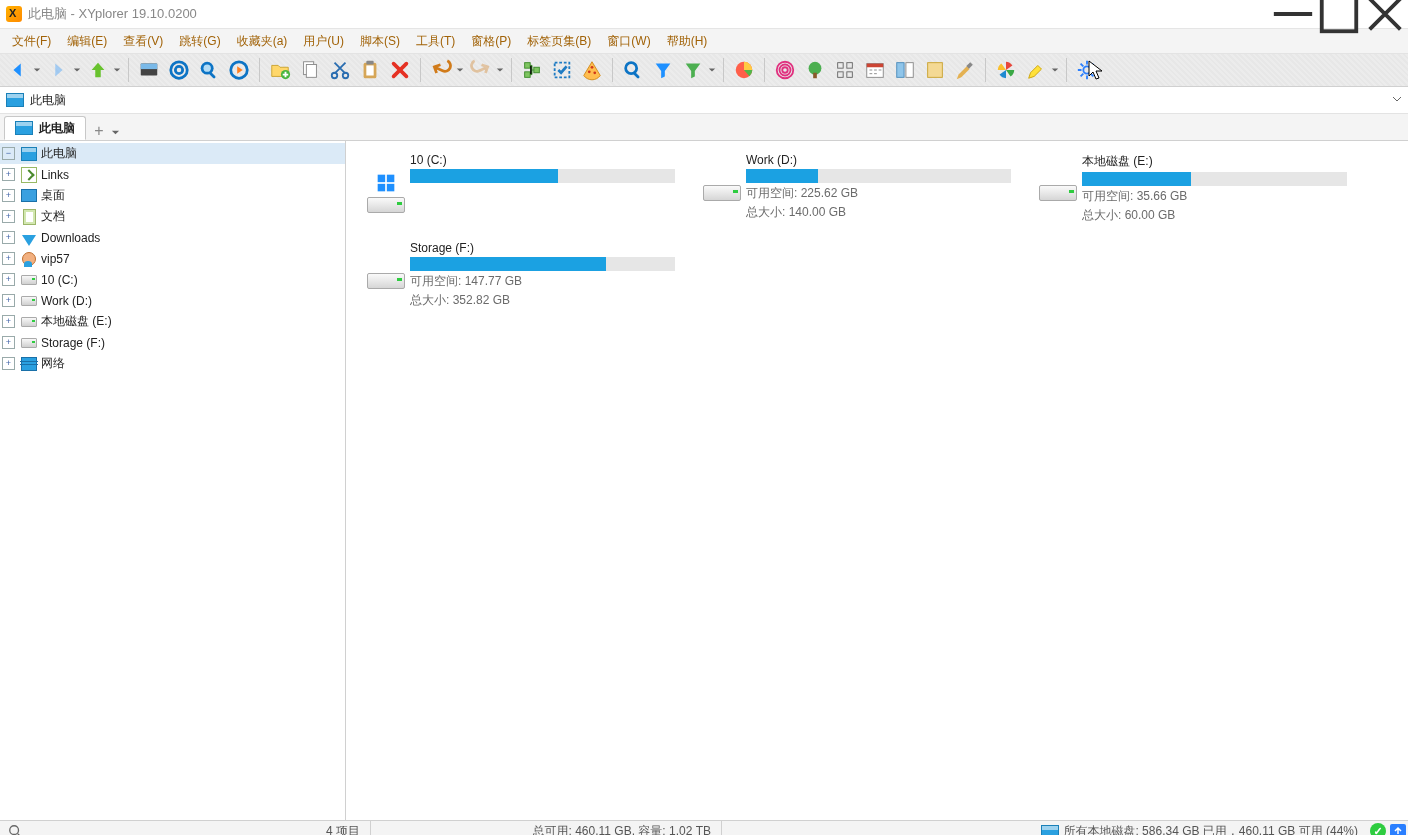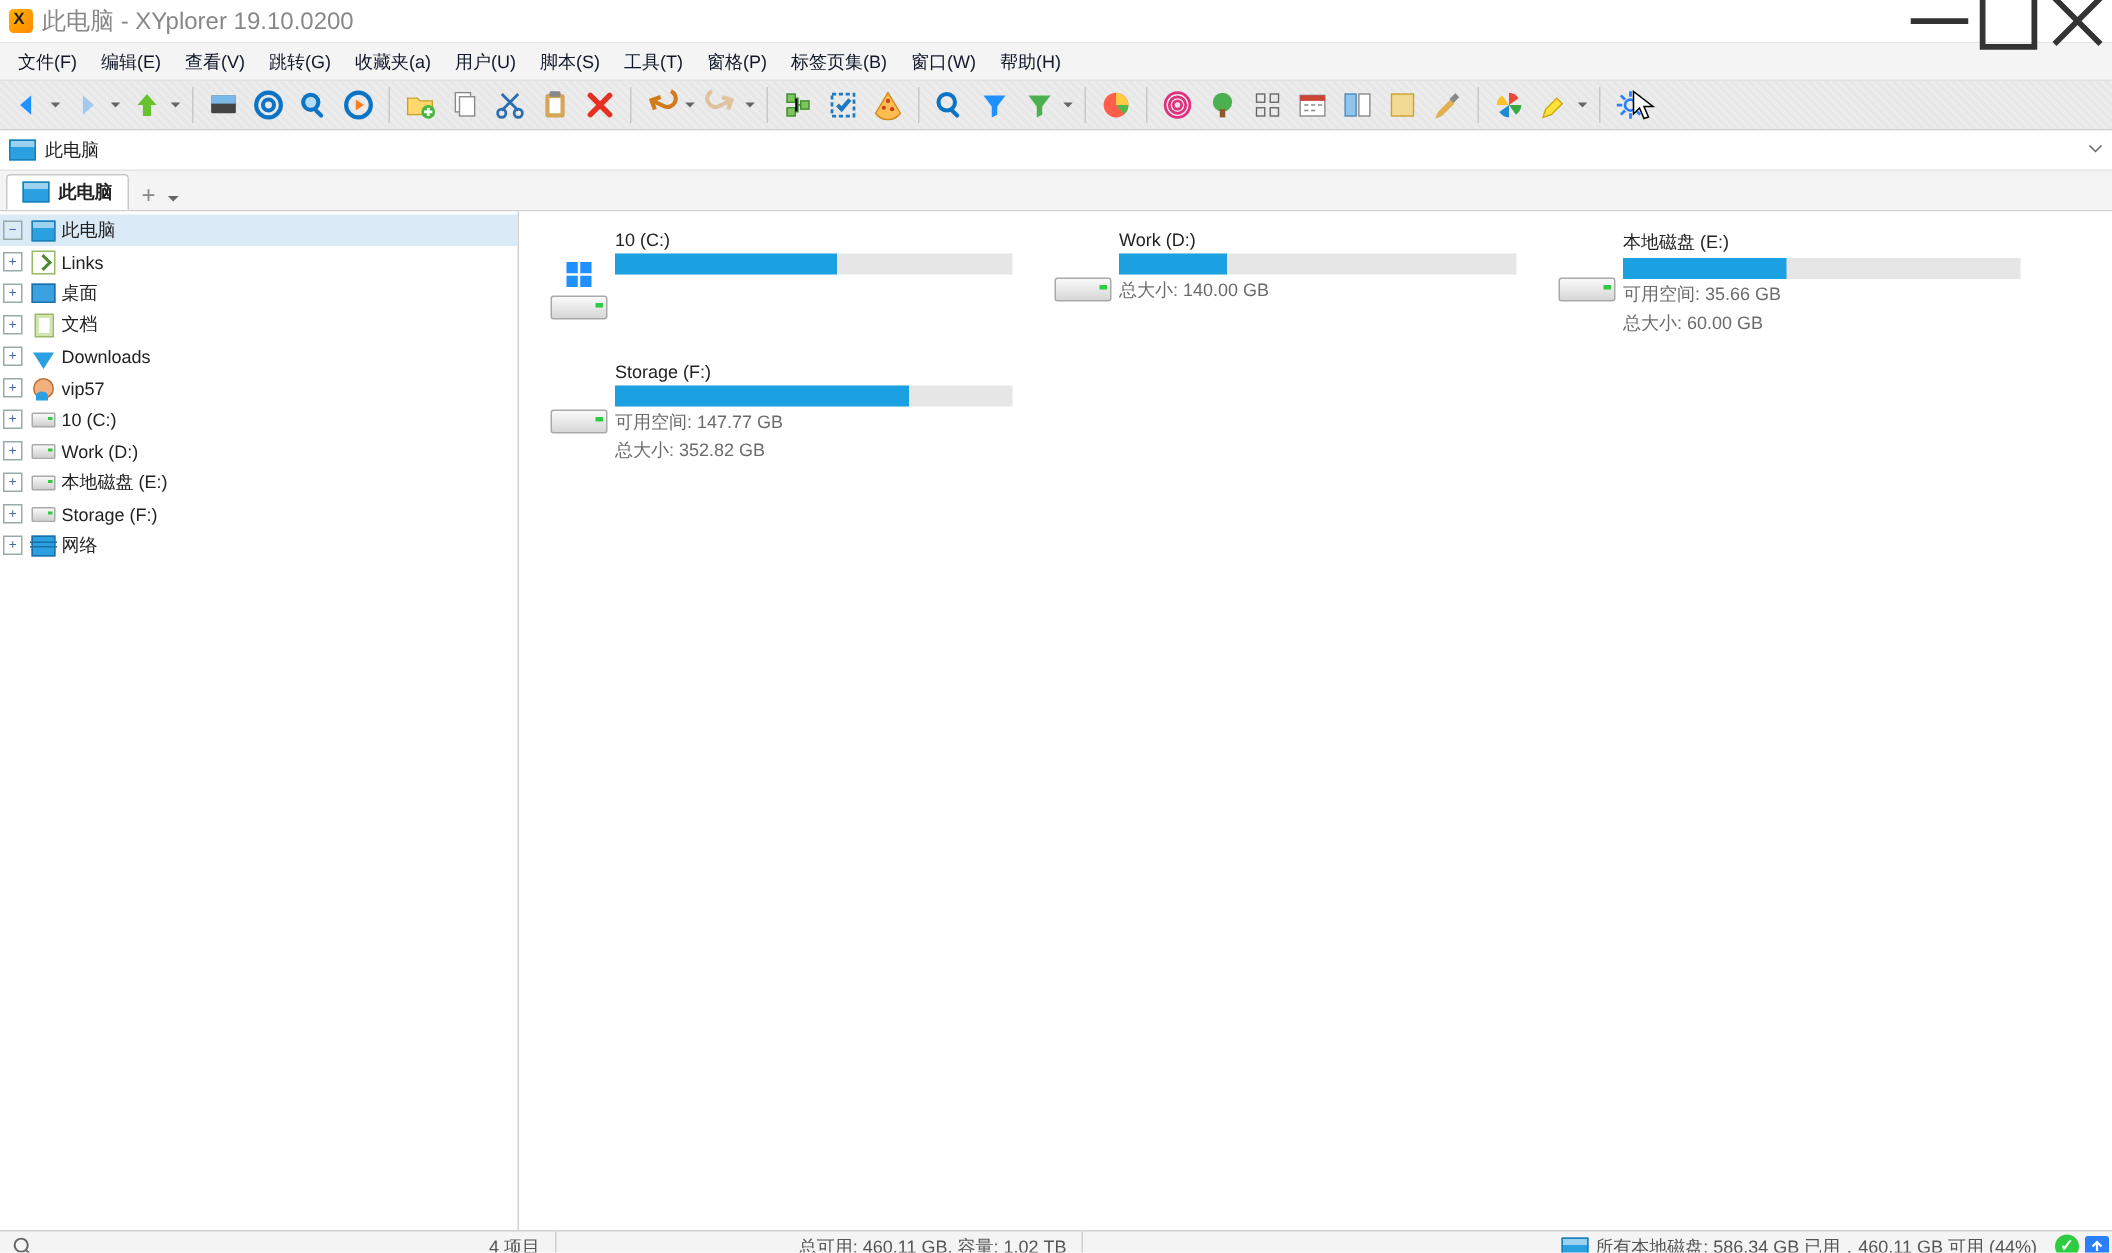--- a/index.html
+++ b/index.html
@@ -5,28 +5,28 @@
   html,body{margin:0;padding:0;width:1408px;height:835px;overflow:hidden;
     font-family:"Microsoft YaHei","Segoe UI",Tahoma,sans-serif;font-size:12px;
     color:#222;background:#fff;user-select:none}
   
   .titlebar{height:28px;background:#fff;border-bottom:1px solid #e5e5e5;
     display:flex;align-items:center}
   .titlebar .app-ico{width:16px;height:16px;margin:0 6px;border-radius:3px;
     background:linear-gradient(135deg,#ffb100 0%,#ff8a00 100%);position:relative}
   .titlebar .app-ico::after{content:"X";position:absolute;top:-1px;left:3px;
     font:bold 11px/16px Arial;color:#222}
-  .titlebar .t-title{color:#888;font-size:16px}
+  .titlebar .t-title{color:#888;font-size:13px}
   .winbtns{margin-left:auto;display:flex}
   .winbtn{width:46px;height:28px;display:flex;align-items:center;justify-content:center;
     color:#666}
   
   .menubar{height:24px;background:#f4f4f4;display:flex;align-items:center;
     padding:0 4px;border-bottom:1px solid #e3e3e3}
-  .menuitem{padding:3px 8px;color:#0f172a}
+  .menuitem{padding:3px 8px;color:#a16207}
   
   .toolbar{height:32px;background:#ececec;
     background-image:repeating-linear-gradient(45deg,#ececec 0,#ececec 2px,#e7e7e7 2px,#e7e7e7 4px);
     border-bottom:1px solid #d0d0d0;display:flex;align-items:center;padding:0 4px;gap:2px}
   .tb{height:28px;min-width:28px;display:flex;align-items:center;justify-content:center;
     position:relative;border-radius:3px}
   .tb svg{width:22px;height:22px;display:block}
   .tbsplit{display:flex;align-items:center}
   .tbsplit .drop{width:10px;height:28px;display:flex;align-items:center;justify-content:center}
   .tbsplit .drop svg{width:8px;height:8px}
@@ -541,20 +541,21 @@
    </div>
         <div class="tile">
      <div class="dicon">
             <div class="drv"></div>
           </div>
      <div class="info">
        <div class="nm">Work (D:)</div>
        <div class="bar">
          <div class="fill" style="width:27%"></div>
             </div>
+       <div class="txt">可用空间: 225.62 GB</div>
        <div class="txt">总大小: 140.00 GB</div>
      </div>
    </div>
         <div class="tile">
      <div class="dicon">
             <div class="drv"></div>
           </div>
      <div class="info">
        <div class="nm">本地磁盘 (E:)</div>
        <div class="bar">

